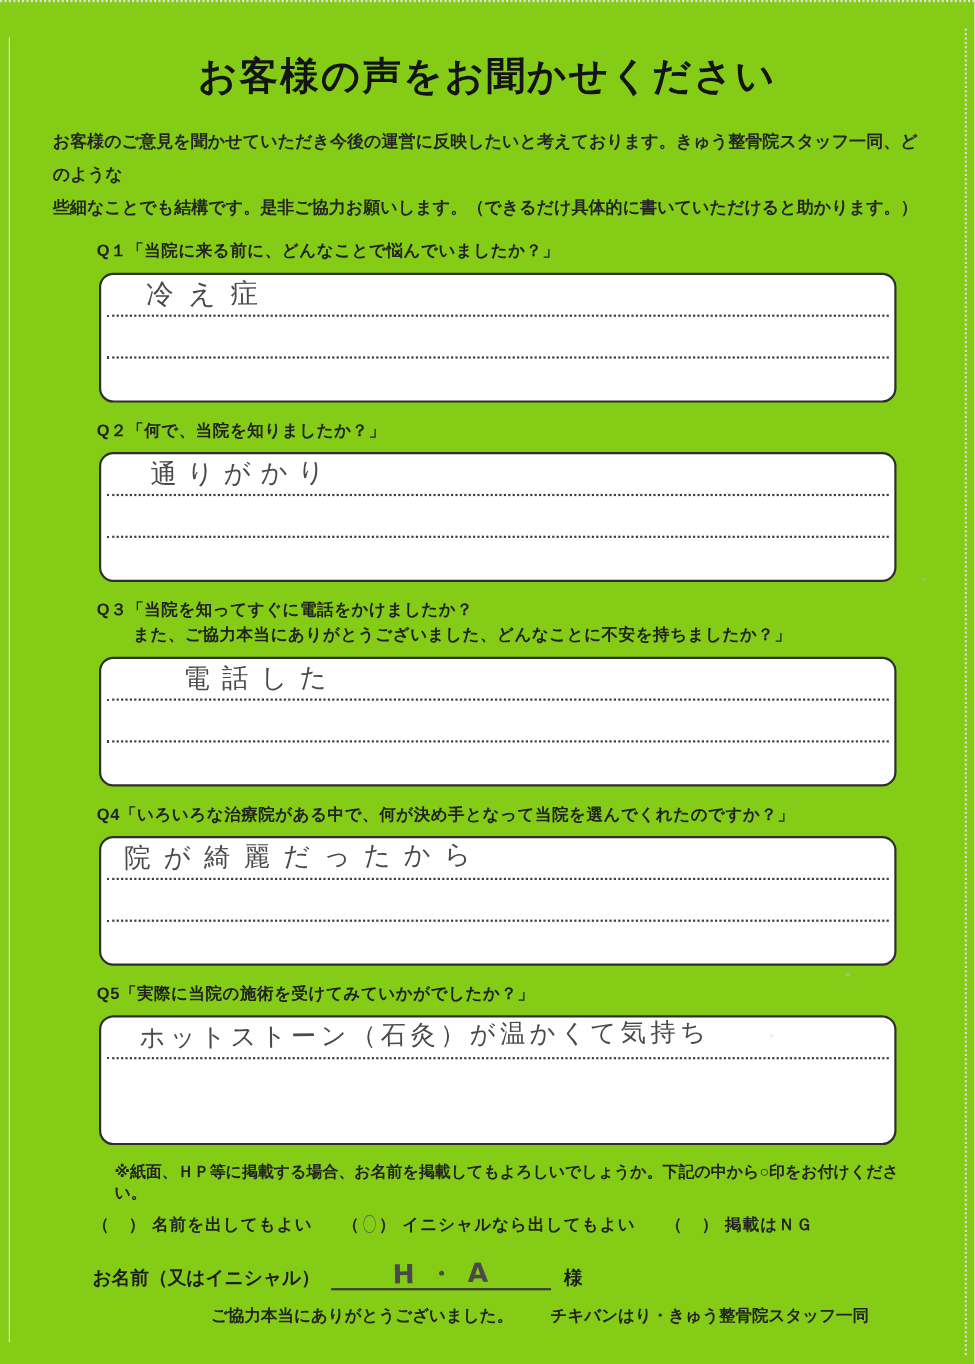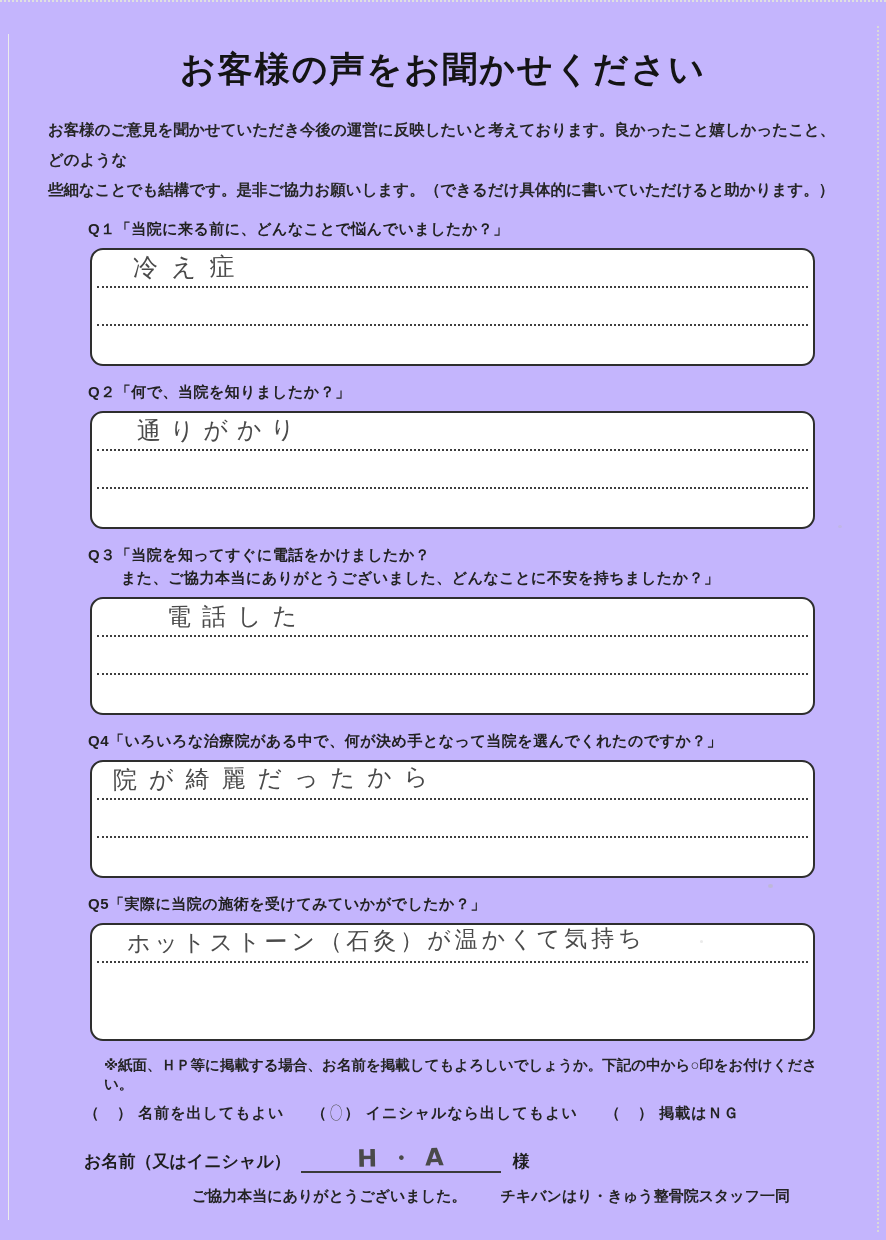--- a/index.html
+++ b/index.html
@@ -4,21 +4,21 @@
 <style>
   * { margin: 0; padding: 0; box-sizing: border-box; }
   html, body { background: #ffffff; }
   body { font-family: "Liberation Sans", "DejaVu Sans", sans-serif; color: #1f1f1f; }
 
   .page {
     position: relative;
     width: 886px;
     height: 1240px;
     margin: 0 auto;
-    background: #c4b5fd;
+    background: #84cc16;
     overflow: hidden;
   }
   
   .page::before {
     content: "";
     position: absolute;
     top: 0; left: 0; right: 0;
     height: 2px;
     border-top: 2px dotted #e0e0e0;
     pointer-events: none;
@@ -179,21 +179,21 @@
 
 <div class="page">
   <div class="edge-left"></div>
   <div class="speck speck-1"></div>
   <div class="speck speck-2"></div>
   <div class="speck speck-3"></div>
 
   <h1 class="title">お客様の声をお聞かせください</h1>
 
   <div class="intro">
-    <div>お客様のご意見を聞かせていただき今後の運営に反映したいと考えております。良かったこと嬉しかったこと、どのような</div>
+    <div>お客様のご意見を聞かせていただき今後の運営に反映したいと考えております。きゅう整骨院スタッフ一同、どのような</div>
     <div>些細なことでも結構です。是非ご協力お願いします。（できるだけ具体的に書いていただけると助かります。）</div>
   </div>
 
   <div class="q q-first">
     <div class="q-label">Q１「当院に来る前に、どんなことで悩んでいましたか？」</div>
     <div class="box">
       <div class="brow dotted">
         <span class="hand answer a-q1">冷え症</span>
       </div>
       <div class="brow dotted"></div>

